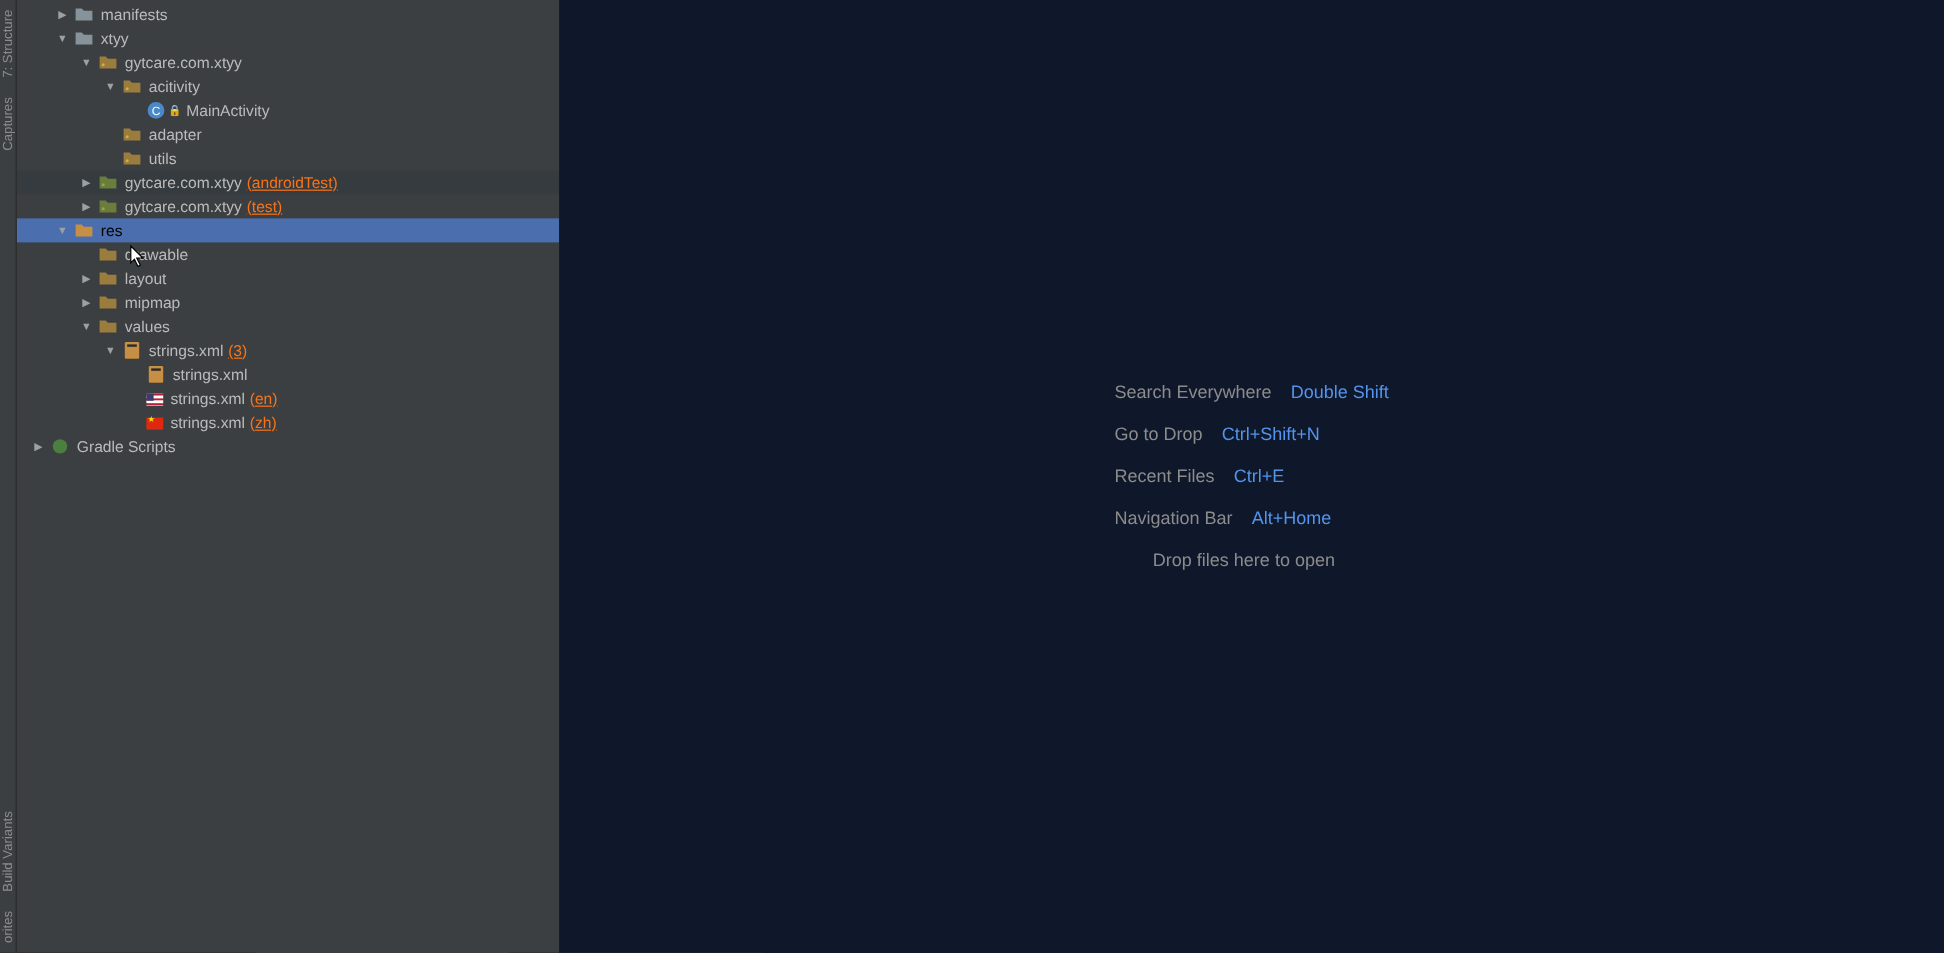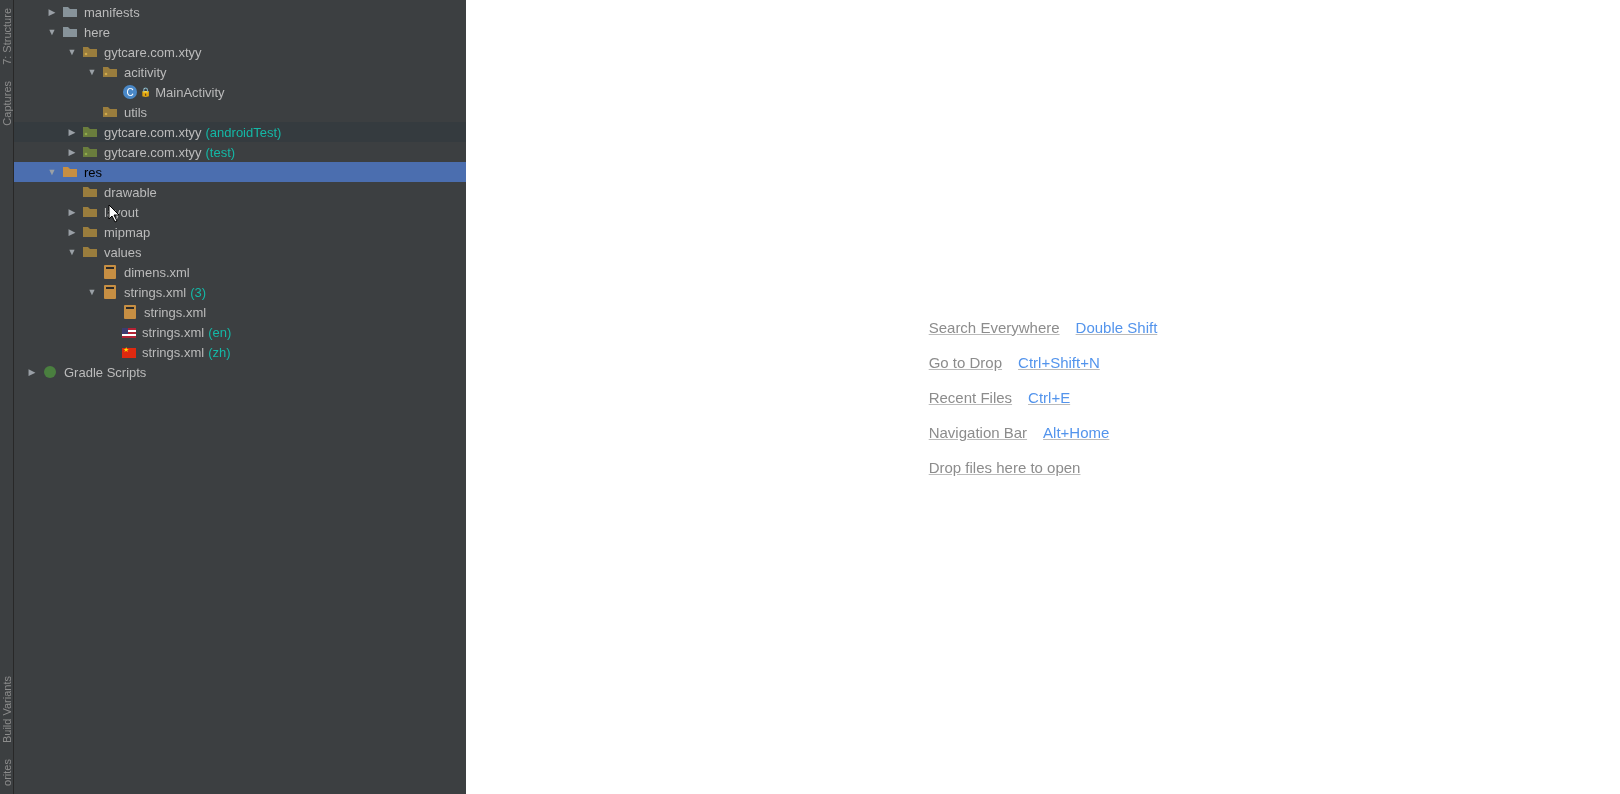--- a/index.html
+++ b/index.html
@@ -67,49 +67,48 @@
     display: inline-flex;
     width: 16px;
     height: 16px;
     align-items: center;
     justify-content: center;
     margin-right: 6px;
   }
   .label { color: #bbbbbb; }
   .tree-row.selected .label,
   .tree-row.selected .suffix { color: #000000; }
-  .suffix { color: #14b8a6; margin-left: 4px; }
+  .suffix { color: #f97316; margin-left: 4px; text-decoration: underline; }
   .lock-badge {
     font-size: 9px;
     color: #d0a868;
     margin-left: -4px;
     margin-right: 4px;
   }
 
   .editor-area {
     flex: 1;
-    background: #ffffff;
+    background: #0f172a;
     position: relative;
     display: flex;
     align-items: center;
     justify-content: center;
-    text-decoration: underline;
   }
   .empty-state {
     color: #808080;
     font-size: 15px;
   }
   .empty-state .row {
     margin: 18px 0;
     display: flex;
     align-items: center;
   }
   .empty-state .hint-label { color: #8c8c8c; }
   .empty-state .shortcut { color: #5394ec; margin-left: 16px; font-weight: 400; }
-  .empty-state .drop { color: #8c8c8c; }
+  .empty-state .drop { color: #8c8c8c; margin-left: 32px; }
 
   .cursor-arrow {
     position: absolute;
     left: 94px;
     top: 204px;
     pointer-events: none;
   }
 
   
   .flag {
@@ -161,21 +160,21 @@
     </div>
 
     <div class="tree-row">
       <span class="indent" style="width:32px"></span>
       <span class="arrow">▼</span>
       <span class="icon">
         <svg viewBox="0 0 16 16">
             <path fill="#87939a" d="M1 3h5l2 2h7v8H1z"></path>
           </svg>
       </span>
-      <span class="label">here</span>
+      <span class="label">xtyy</span>
     </div>
 
     <div class="tree-row">
       <span class="indent" style="width:52px"></span>
       <span class="arrow">▼</span>
       <span class="icon">
         <svg viewBox="0 0 16 16">
             <path fill="#9a7d3d" d="M1 3h5l2 2h7v8H1z"></path>
             <circle cx="4" cy="10" r="1.3" fill="#cfa94a"></circle>
           </svg>
@@ -201,20 +200,31 @@
       <span class="icon">
         <svg viewBox="0 0 16 16">
             <circle cx="8" cy="8" r="7" fill="#4a88c7"></circle>
             <text x="8" y="12" font-size="10" text-anchor="middle" fill="#fff" font-family="Arial">C</text>
           </svg>
       </span>
       <span class="lock-badge">🔒</span>
       <span class="label">MainActivity</span>
     </div>
 
+    <div class="tree-row">
+      <span class="indent" style="width:72px"></span>
+      <span class="arrow none">▶</span>
+      <span class="icon">
+        <svg viewBox="0 0 16 16">
+            <path fill="#9a7d3d" d="M1 3h5l2 2h7v8H1z"></path>
+            <circle cx="4" cy="10" r="1.3" fill="#cfa94a"></circle>
+          </svg>
+      </span>
+      <span class="label">adapter</span>
+    </div>
 
     <div class="tree-row">
       <span class="indent" style="width:72px"></span>
       <span class="arrow none">▶</span>
       <span class="icon">
         <svg viewBox="0 0 16 16">
             <path fill="#9a7d3d" d="M1 3h5l2 2h7v8H1z"></path>
             <circle cx="4" cy="10" r="1.3" fill="#cfa94a"></circle>
           </svg>
       </span>
@@ -296,31 +306,20 @@
       <span class="arrow">▼</span>
       <span class="icon">
         <svg viewBox="0 0 16 16">
             <path fill="#9a7d3d" d="M1 3h5l2 2h7v8H1z"></path>
           </svg>
       </span>
       <span class="label">values</span>
     </div>
 
 
-    <div class="tree-row">
-      <span class="indent" style="width:72px"></span>
-      <span class="arrow none">▶</span>
-      <span class="icon">
-        <svg viewBox="0 0 16 16">
-            <rect x="2" y="1" width="12" height="14" fill="#c78f43" rx="1"></rect>
-            <rect x="4" y="3" width="8" height="2" fill="#2b2b2b"></rect>
-          </svg>
-      </span>
-      <span class="label">dimens.xml</span>
-    </div>
 
     <div class="tree-row">
       <span class="indent" style="width:72px"></span>
       <span class="arrow">▼</span>
       <span class="icon">
         <svg viewBox="0 0 16 16">
             <rect x="2" y="1" width="12" height="14" fill="#c78f43" rx="1"></rect>
             <rect x="4" y="3" width="8" height="2" fill="#2b2b2b"></rect>
           </svg>
       </span>

